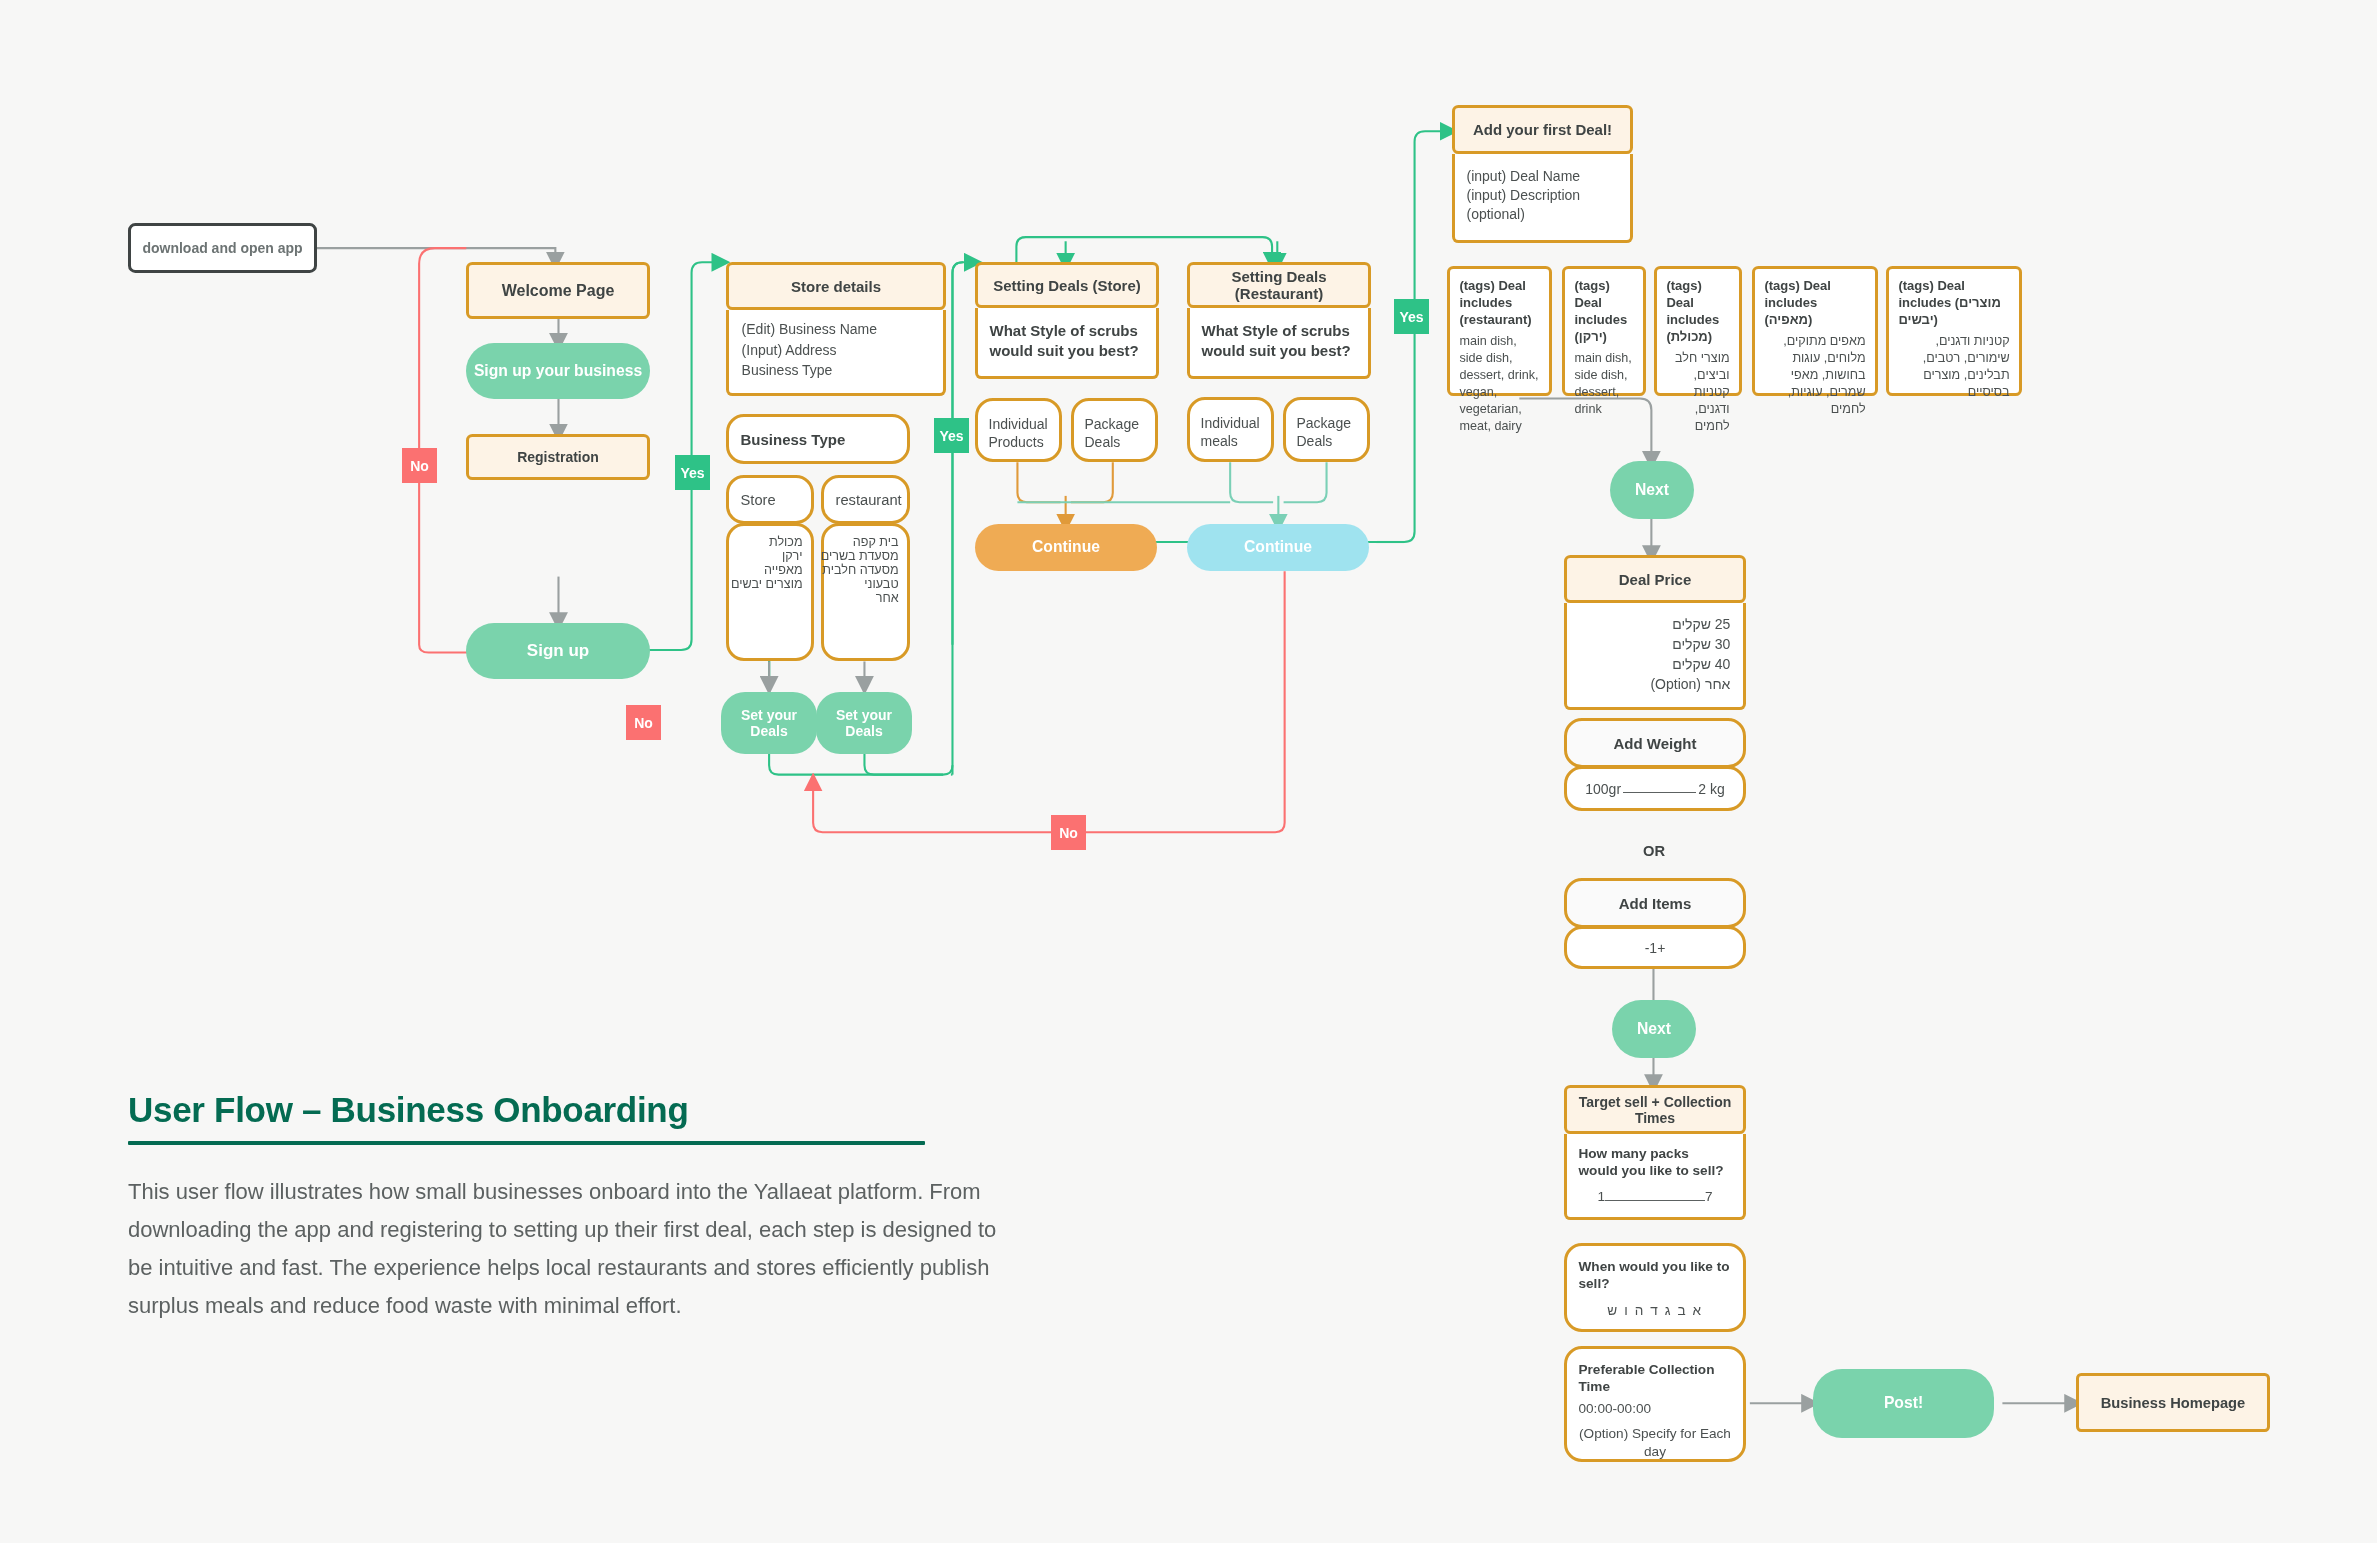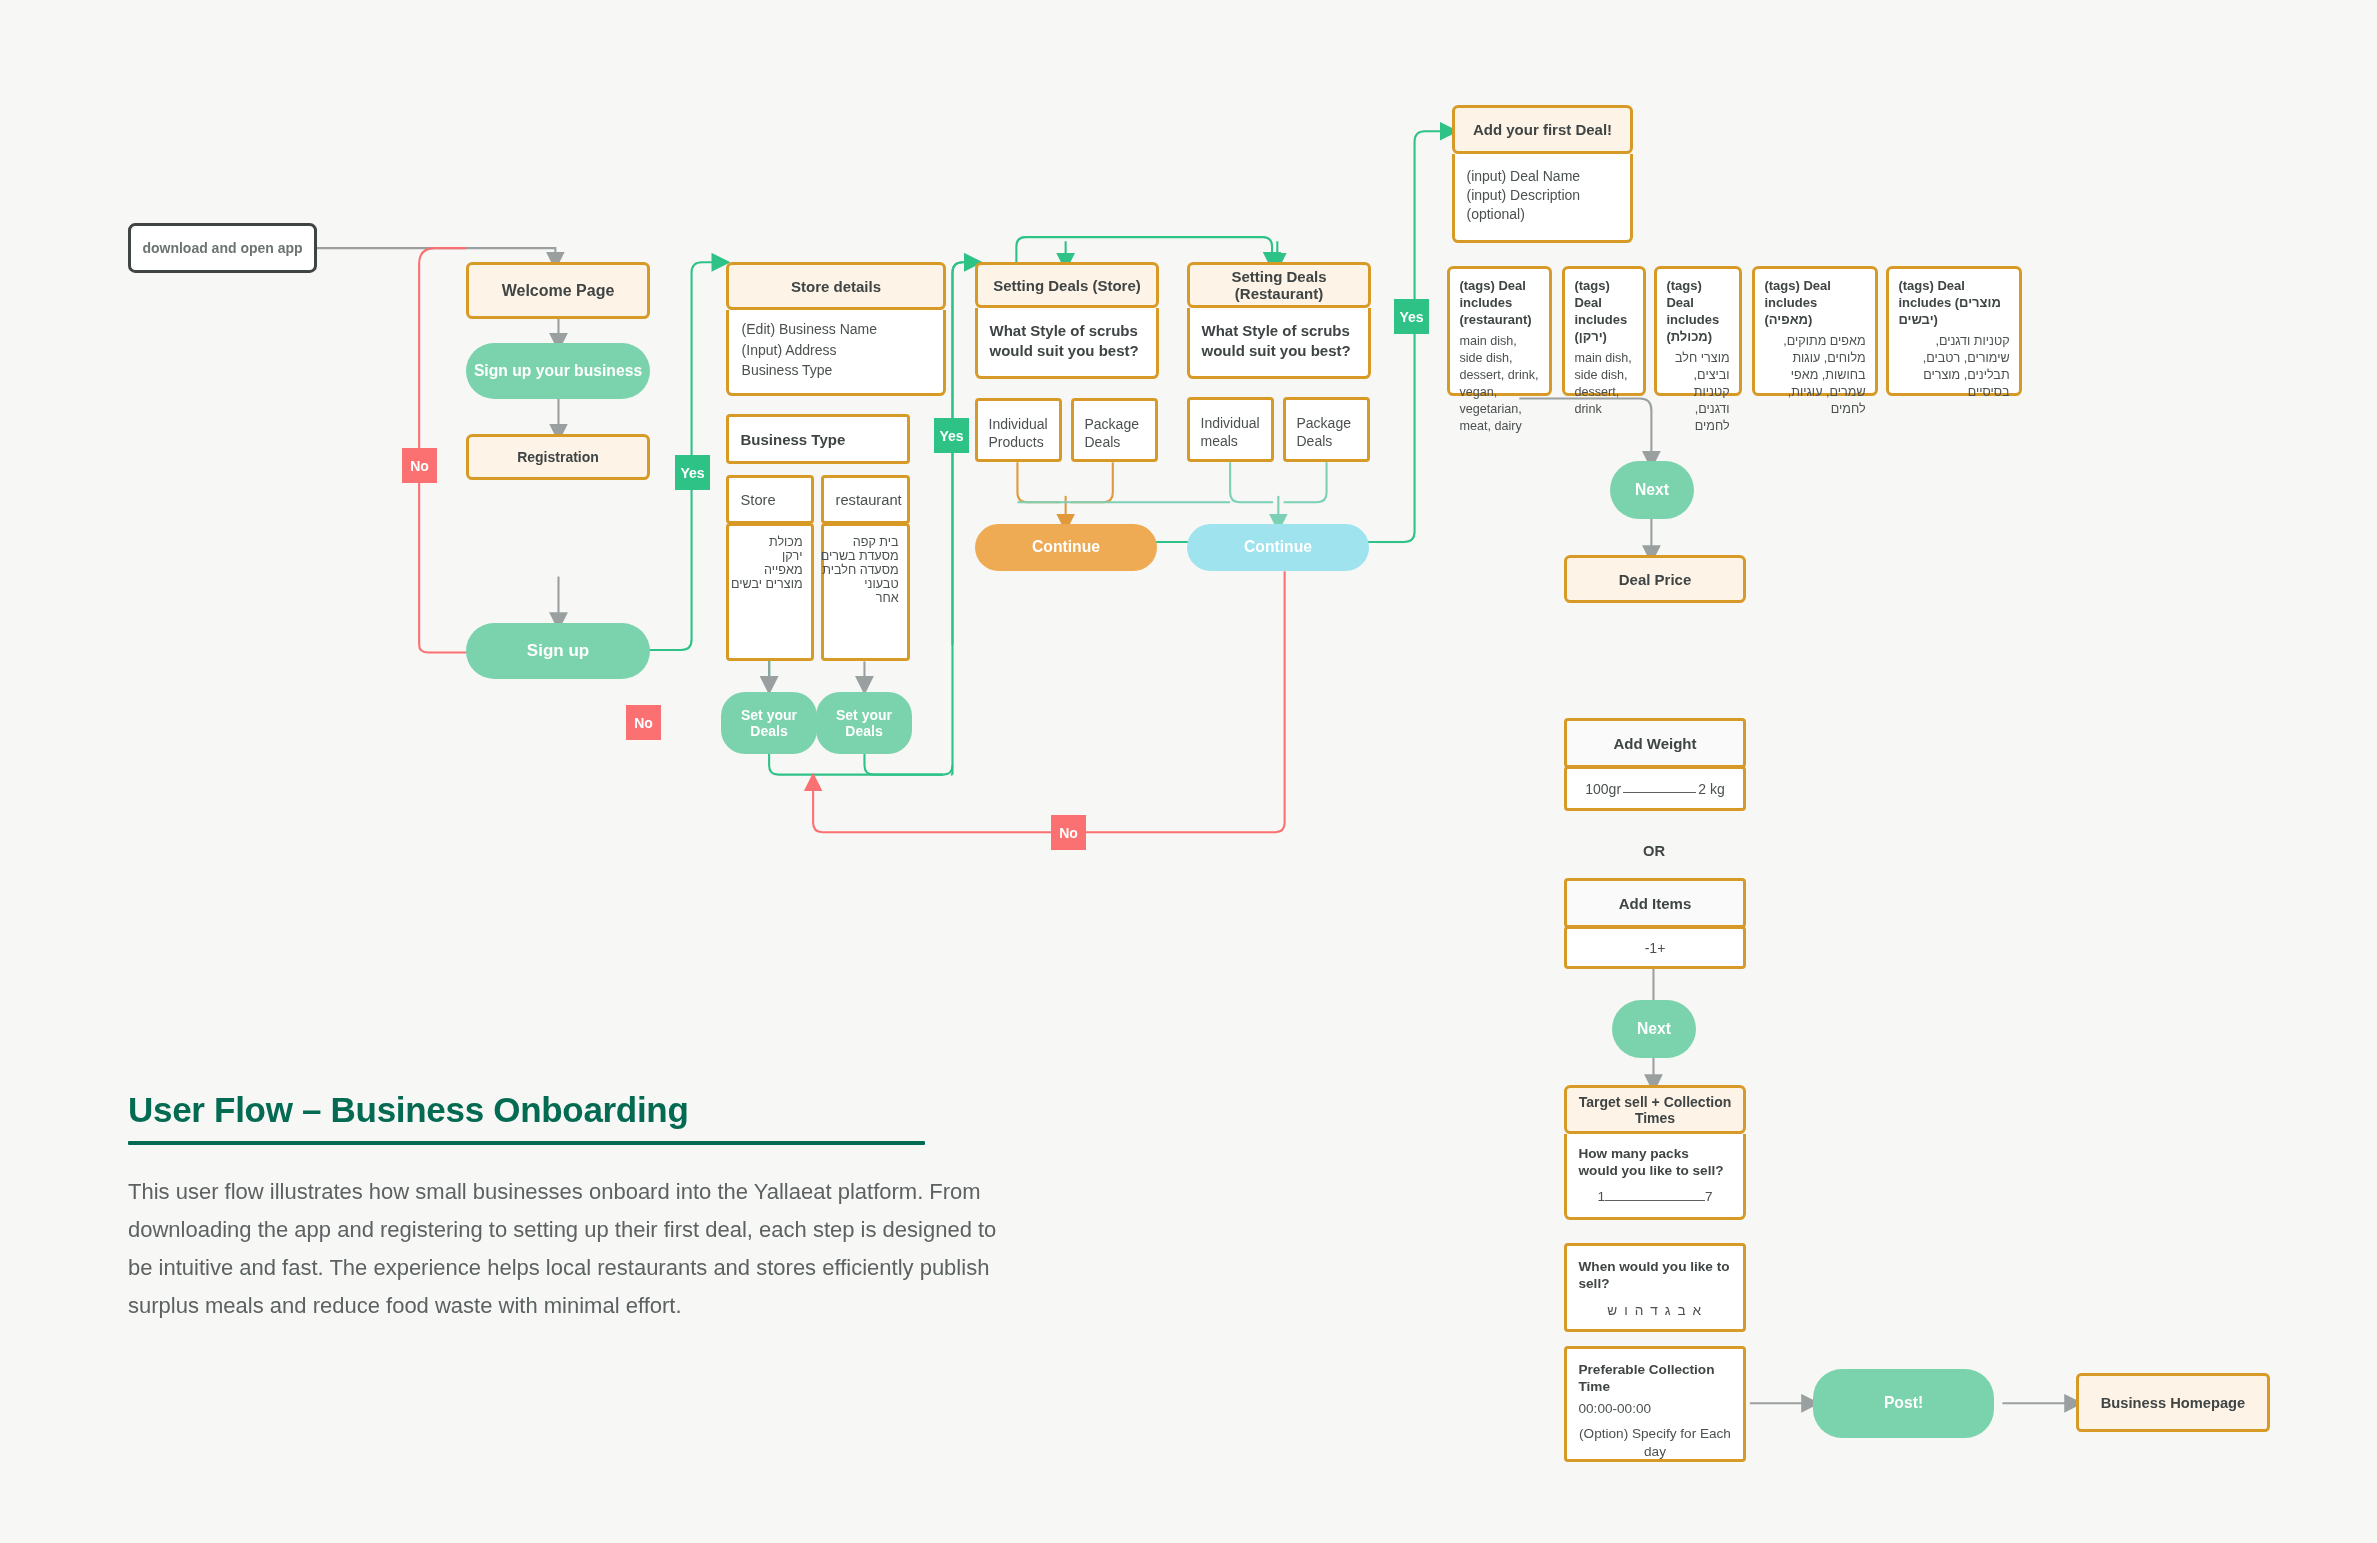--- a/index.html
+++ b/index.html
@@ -44,21 +44,21 @@
     border-radius:0 0 6.3px 6.3px;
     color:#4b5050;
     padding:9.4px 11.5px;
   }
   .card .body .ln{line-height:1.45;white-space:nowrap;}
 
   .obox{
     box-sizing:border-box;
     background:#ffffff;
     border:3.7px solid #d89a26;
-    border-radius:4px;
+    border-radius:18px;
     color:#4b5050;
     box-sizing:border-box;
   }
   .obox.center{display:flex;align-items:center;justify-content:flex-start;padding-left:11.5px;}
   .obox.bold{font-weight:bold;color:#3f4444;}
 
   .rtl{direction:rtl;text-align:right;}
   .rtl .ln{white-space:nowrap;}
 
   .pill{
@@ -324,20 +324,26 @@
     <div class="t" style="font-size:13px;">(tags) Deal includes (מוצרים יבשים)</div>
     <div class="d" style="font-size:12.6px;direction:rtl;text-align:right;">קטניות ודגנים, שימורים, רטבים,  תבלינים, מוצרים בסיסיים</div>
   </div>
 
   <div class="pill" style="left:1610px;top:461px;width:84px;height:58px;font-size:15.7px;">
     <span>Next</span>
   </div>
 
   <div class="card" style="left:1564px;top:555px;width:182px;">
     <div class="hdr" style="height:48px;font-size:15px;">Deal Price</div>
+    <div class="body rtl" style="font-size:14px;padding:10.5px 12.6px 12.6px;">
+      <div class="ln">25 שקלים</div>
+      <div class="ln">30 שקלים</div>
+      <div class="ln">40 שקלים</div>
+      <div class="ln">אחר (Option)</div>
+    </div>
   </div>
 
   <div class="obox" style="position:absolute;left:1564px;top:718px;width:182px;height:50px;background:#fafafa;display:flex;align-items:center;justify-content:center;font-weight:bold;color:#3f4444;font-size:15px;">
     <span>Add Weight</span>
   </div>
   <div class="obox" style="position:absolute;left:1564px;top:766px;width:182px;height:45px;display:flex;align-items:center;justify-content:center;font-size:14px;">
     <span>100gr</span>
     <span class="dash" style="display:inline-block;width:73px;border-bottom:1.6px solid #5c6161;margin:0 2.1px;position:relative;top:4.2px;"></span>
     <span>2 kg</span>
   </div>

